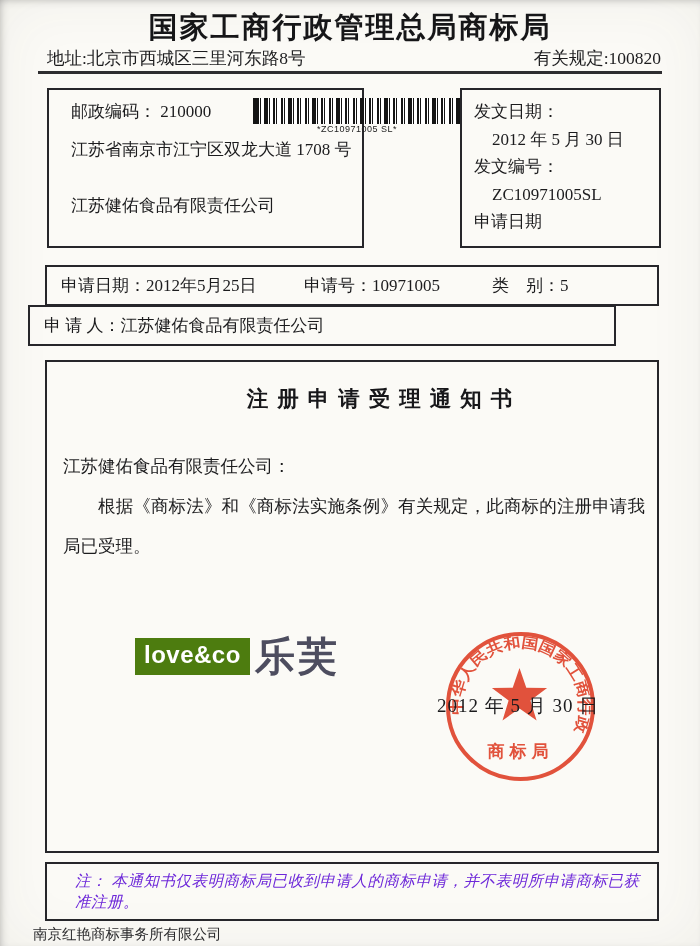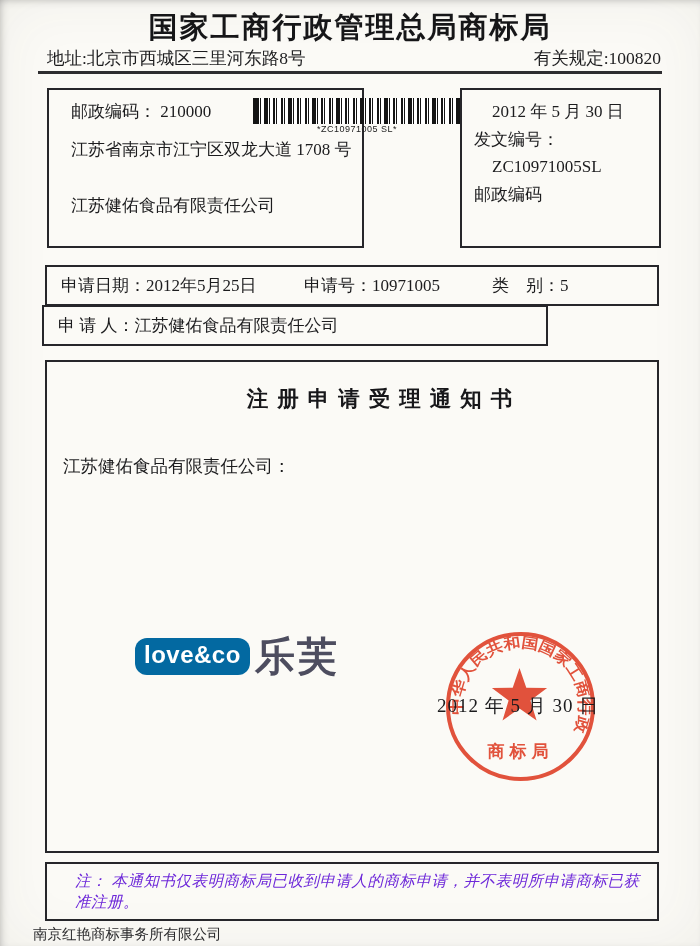--- a/index.html
+++ b/index.html
@@ -49,39 +49,38 @@
   .barcode-label{font-family:"Liberation Sans","DejaVu Sans",sans-serif;font-size:9px;letter-spacing:0.5px;color:#222;}
   .recipient-address{left:22px;top:48px;font-size:17px;}
   .recipient-company{left:22px;top:104px;font-size:17px;}
 
   
   .issue-box{left:460px;top:88px;width:201px;height:160px;padding:8px 0 0 12px;line-height:27.5px;font-size:17px;}
   .issue-box .indent{padding-left:18px;}
 
   
   .app-row1{left:45px;top:265px;width:614px;height:41px;font-size:17px;}
-  .app-row2{left:42px;top:305px;width:506px;height:41px;font-size:17px;}
+  .app-row2{left:28px;top:305px;width:588px;height:41px;font-size:17px;}
   .app-row1 .inner,.app-row2 .inner{position:absolute;left:14px;top:0;right:8px;height:100%;display:flex;align-items:center;}
   .seg1{width:243px;}
   .seg2{width:188px;}
 
   
   .notice-box{left:45px;top:360px;width:614px;height:493px;}
   .notice-title{left:0;top:22px;width:598px;text-align:center;font-size:21.5px;font-weight:bold;letter-spacing:9px;color:#17171a;margin-left:38px;}
   .notice-addressee{left:16px;top:92px;font-size:17.5px;}
   .notice-body{left:16px;top:124px;width:582px;font-size:17.5px;line-height:40px;text-indent:2em;text-align:justify;}
 
   
   .logo{left:88px;top:274px;display:flex;align-items:center;}
   .logo-en{
-    background:#0369a1;color:#ffffff;
+    background:#4d7c0f;color:#ffffff;
     font-family:"Liberation Sans","DejaVu Sans",sans-serif;
     font-weight:bold;font-size:24px;letter-spacing:0.5px;
     padding:3px 9px 6px 9px;
-    border-radius:12px;
   }
   .logo-cn{
     font-family:"Liberation Sans","DejaVu Sans",sans-serif;
     font-weight:bold;font-size:40px;color:#4d4d5f;
     margin-left:5px;letter-spacing:2px;line-height:1;
   }
 
   
   .seal{left:388px;top:259px;width:171px;height:171px;opacity:0.93;}
   .seal-date{
@@ -113,43 +112,45 @@
     <div class="abs recipient-postcode">邮政编码： 210000</div>
     <div class="abs barcode-wrap">
       <div class="barcode"></div>
       <div class="barcode-label">*ZC10971005 SL*</div>
     </div>
     <div class="abs recipient-address">江苏省南京市江宁区双龙大道 1708 号</div>
     <div class="abs recipient-company">江苏健佑食品有限责任公司</div>
   </div>
 
   <div class="box issue-box">
+    <div>发文日期：</div>
     <div class="indent">2012 年 5 月 30 日</div>
     <div>发文编号：</div>
     <div class="indent">ZC10971005SL</div>
-    <div>邮政编码</div>
+    <div>申请日期</div>
   </div>
 
   <div class="box app-row1">
     <div class="inner">
       <span class="seg1"><span>申请日期：</span><span>2012年5月25日</span></span>
       <span class="seg2"><span>申请号：</span><span>10971005</span></span>
       <span><span>类　别：</span><span>5</span></span>
     </div>
   </div>
   <div class="box app-row2">
     <div class="inner">
       <span>申 请 人：</span>
       <span>江苏健佑食品有限责任公司</span>
     </div>
   </div>
 
   <div class="box notice-box">
     <div class="abs notice-title">注册申请受理通知书</div>
     <div class="abs notice-addressee">江苏健佑食品有限责任公司：</div>
+    <div class="abs notice-body">根据《商标法》和《商标法实施条例》有关规定，此商标的注册申请我局已受理。</div>
 
     <div class="abs logo">
       <span class="logo-en">love&amp;co</span>
       <span class="logo-cn">乐芙</span>
     </div>
 
     <svg class="abs seal" viewBox="0 0 171 171" width="171" height="171">
       <defs>
         <path id="sealArc" d="M 29.07 102.75 A 59 59 0 1 1 141.93 102.75" fill="none"></path>
       </defs>

